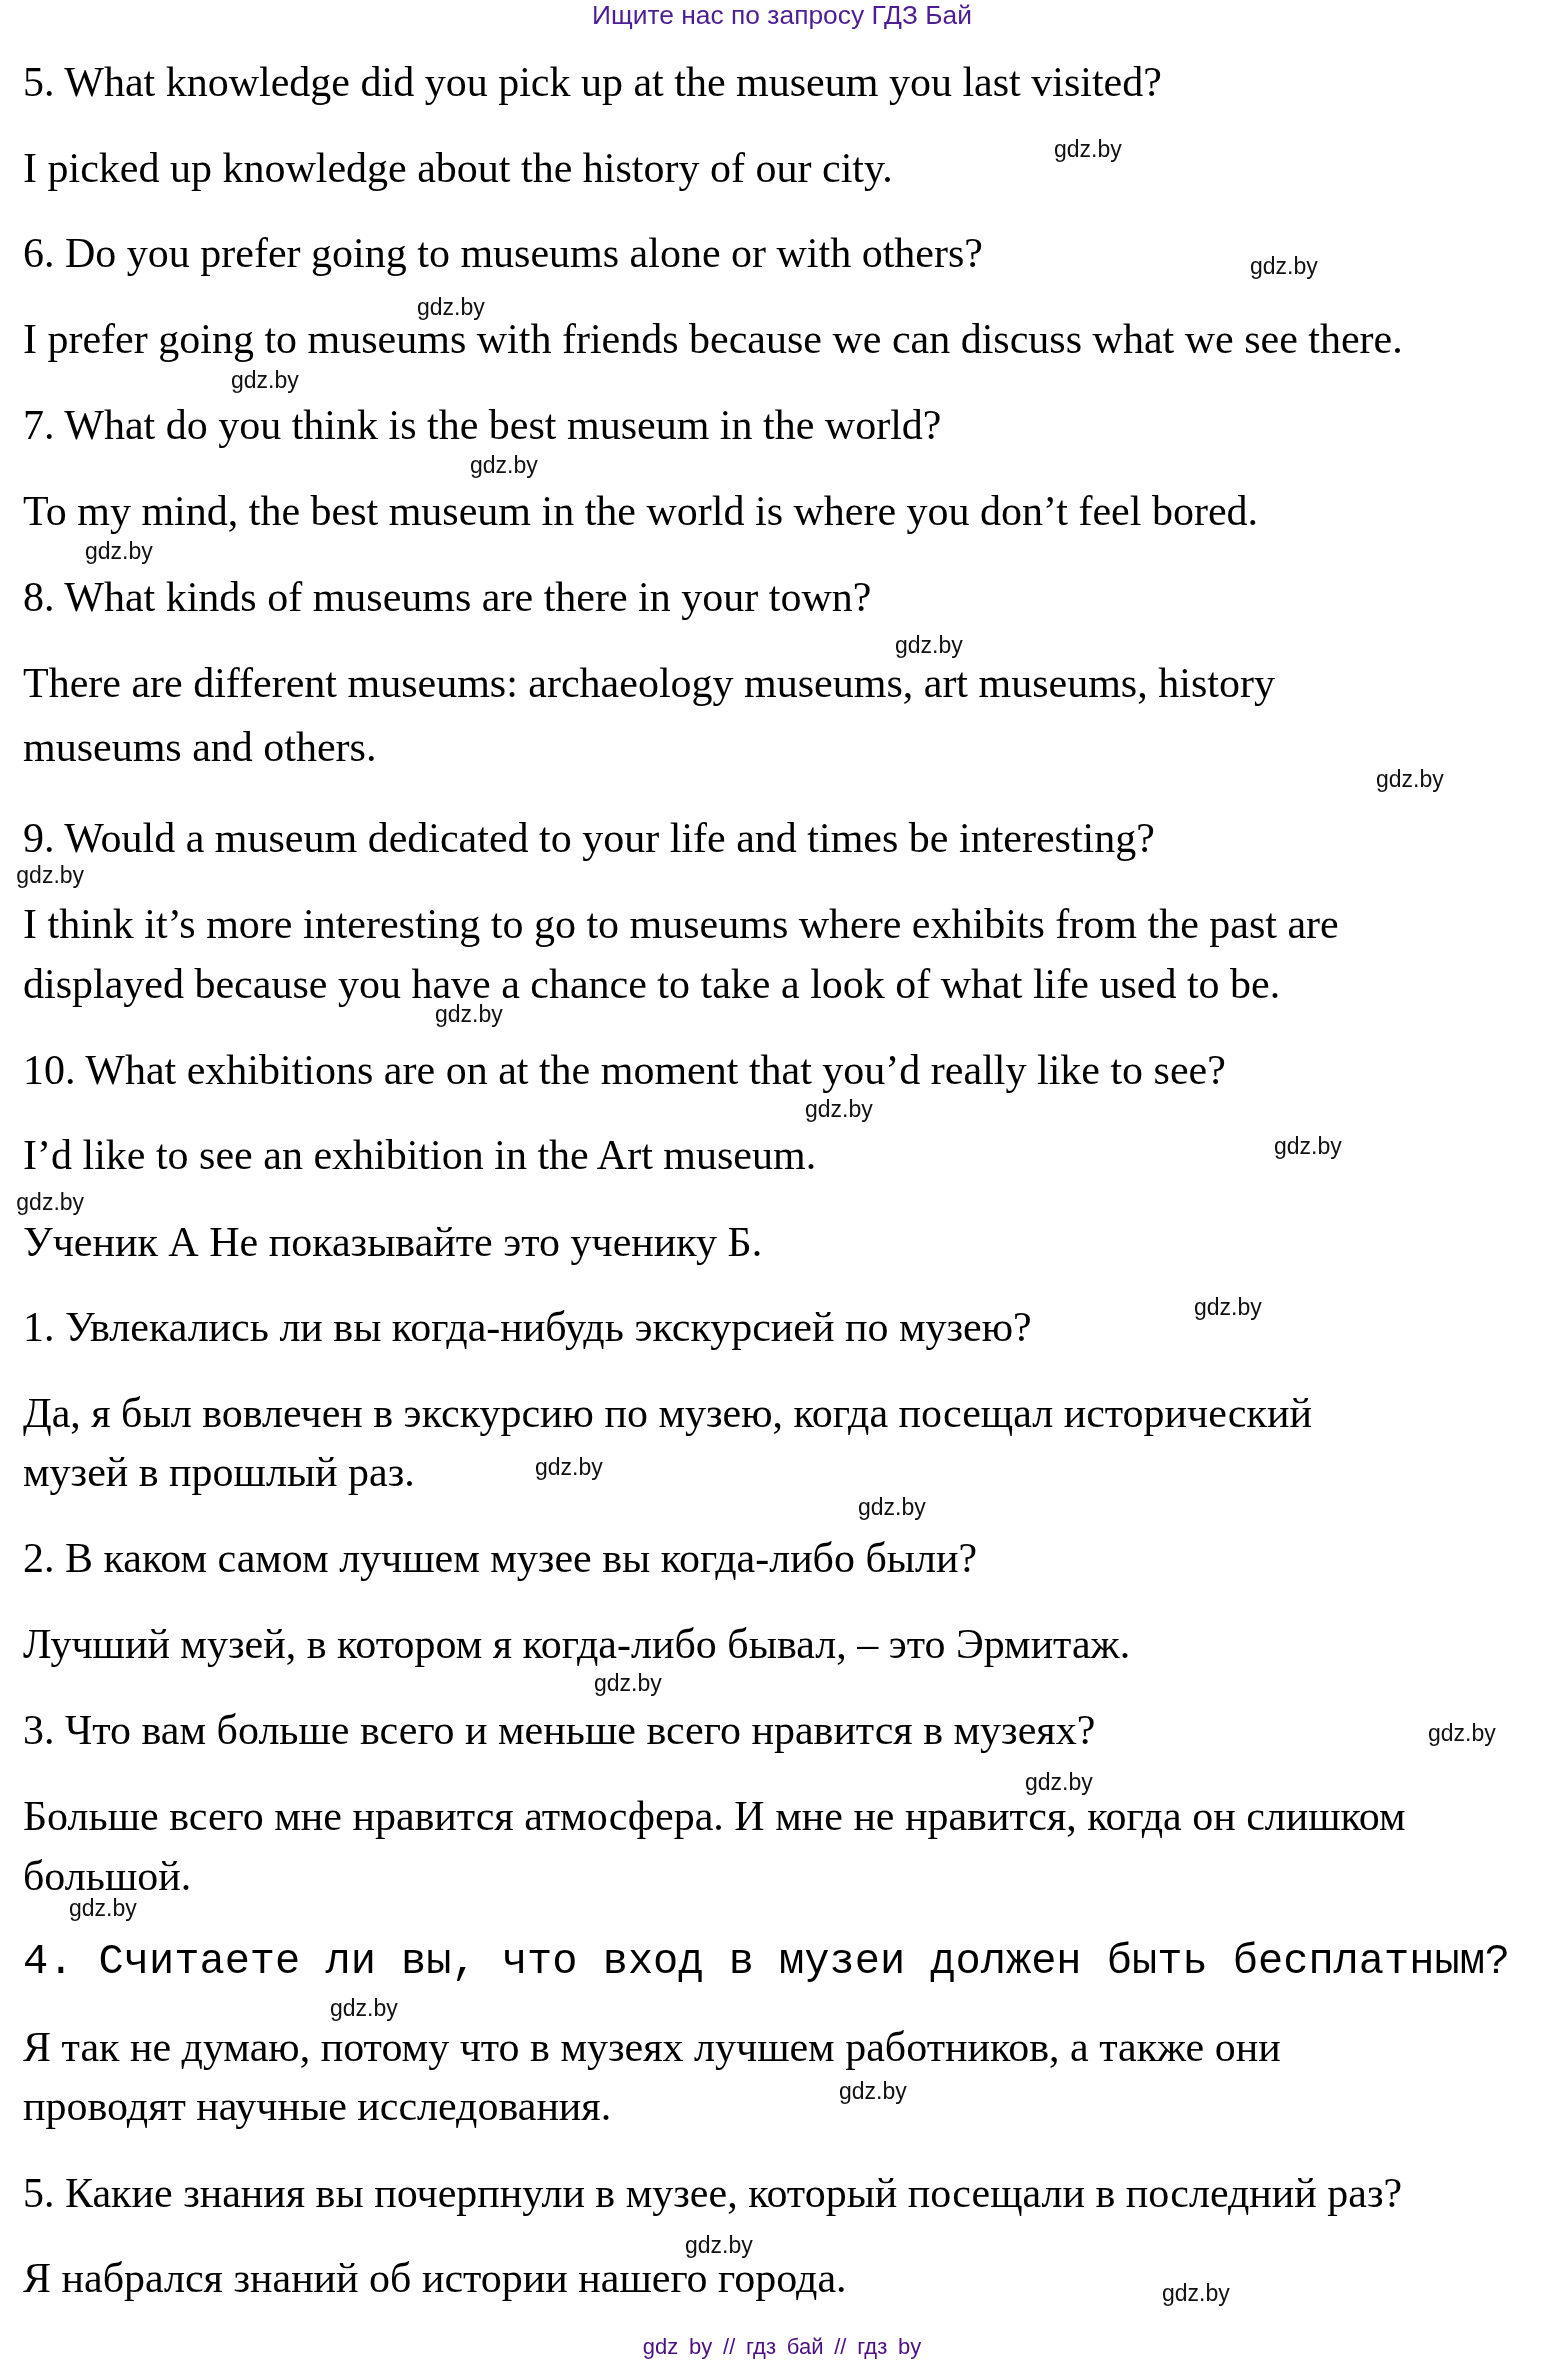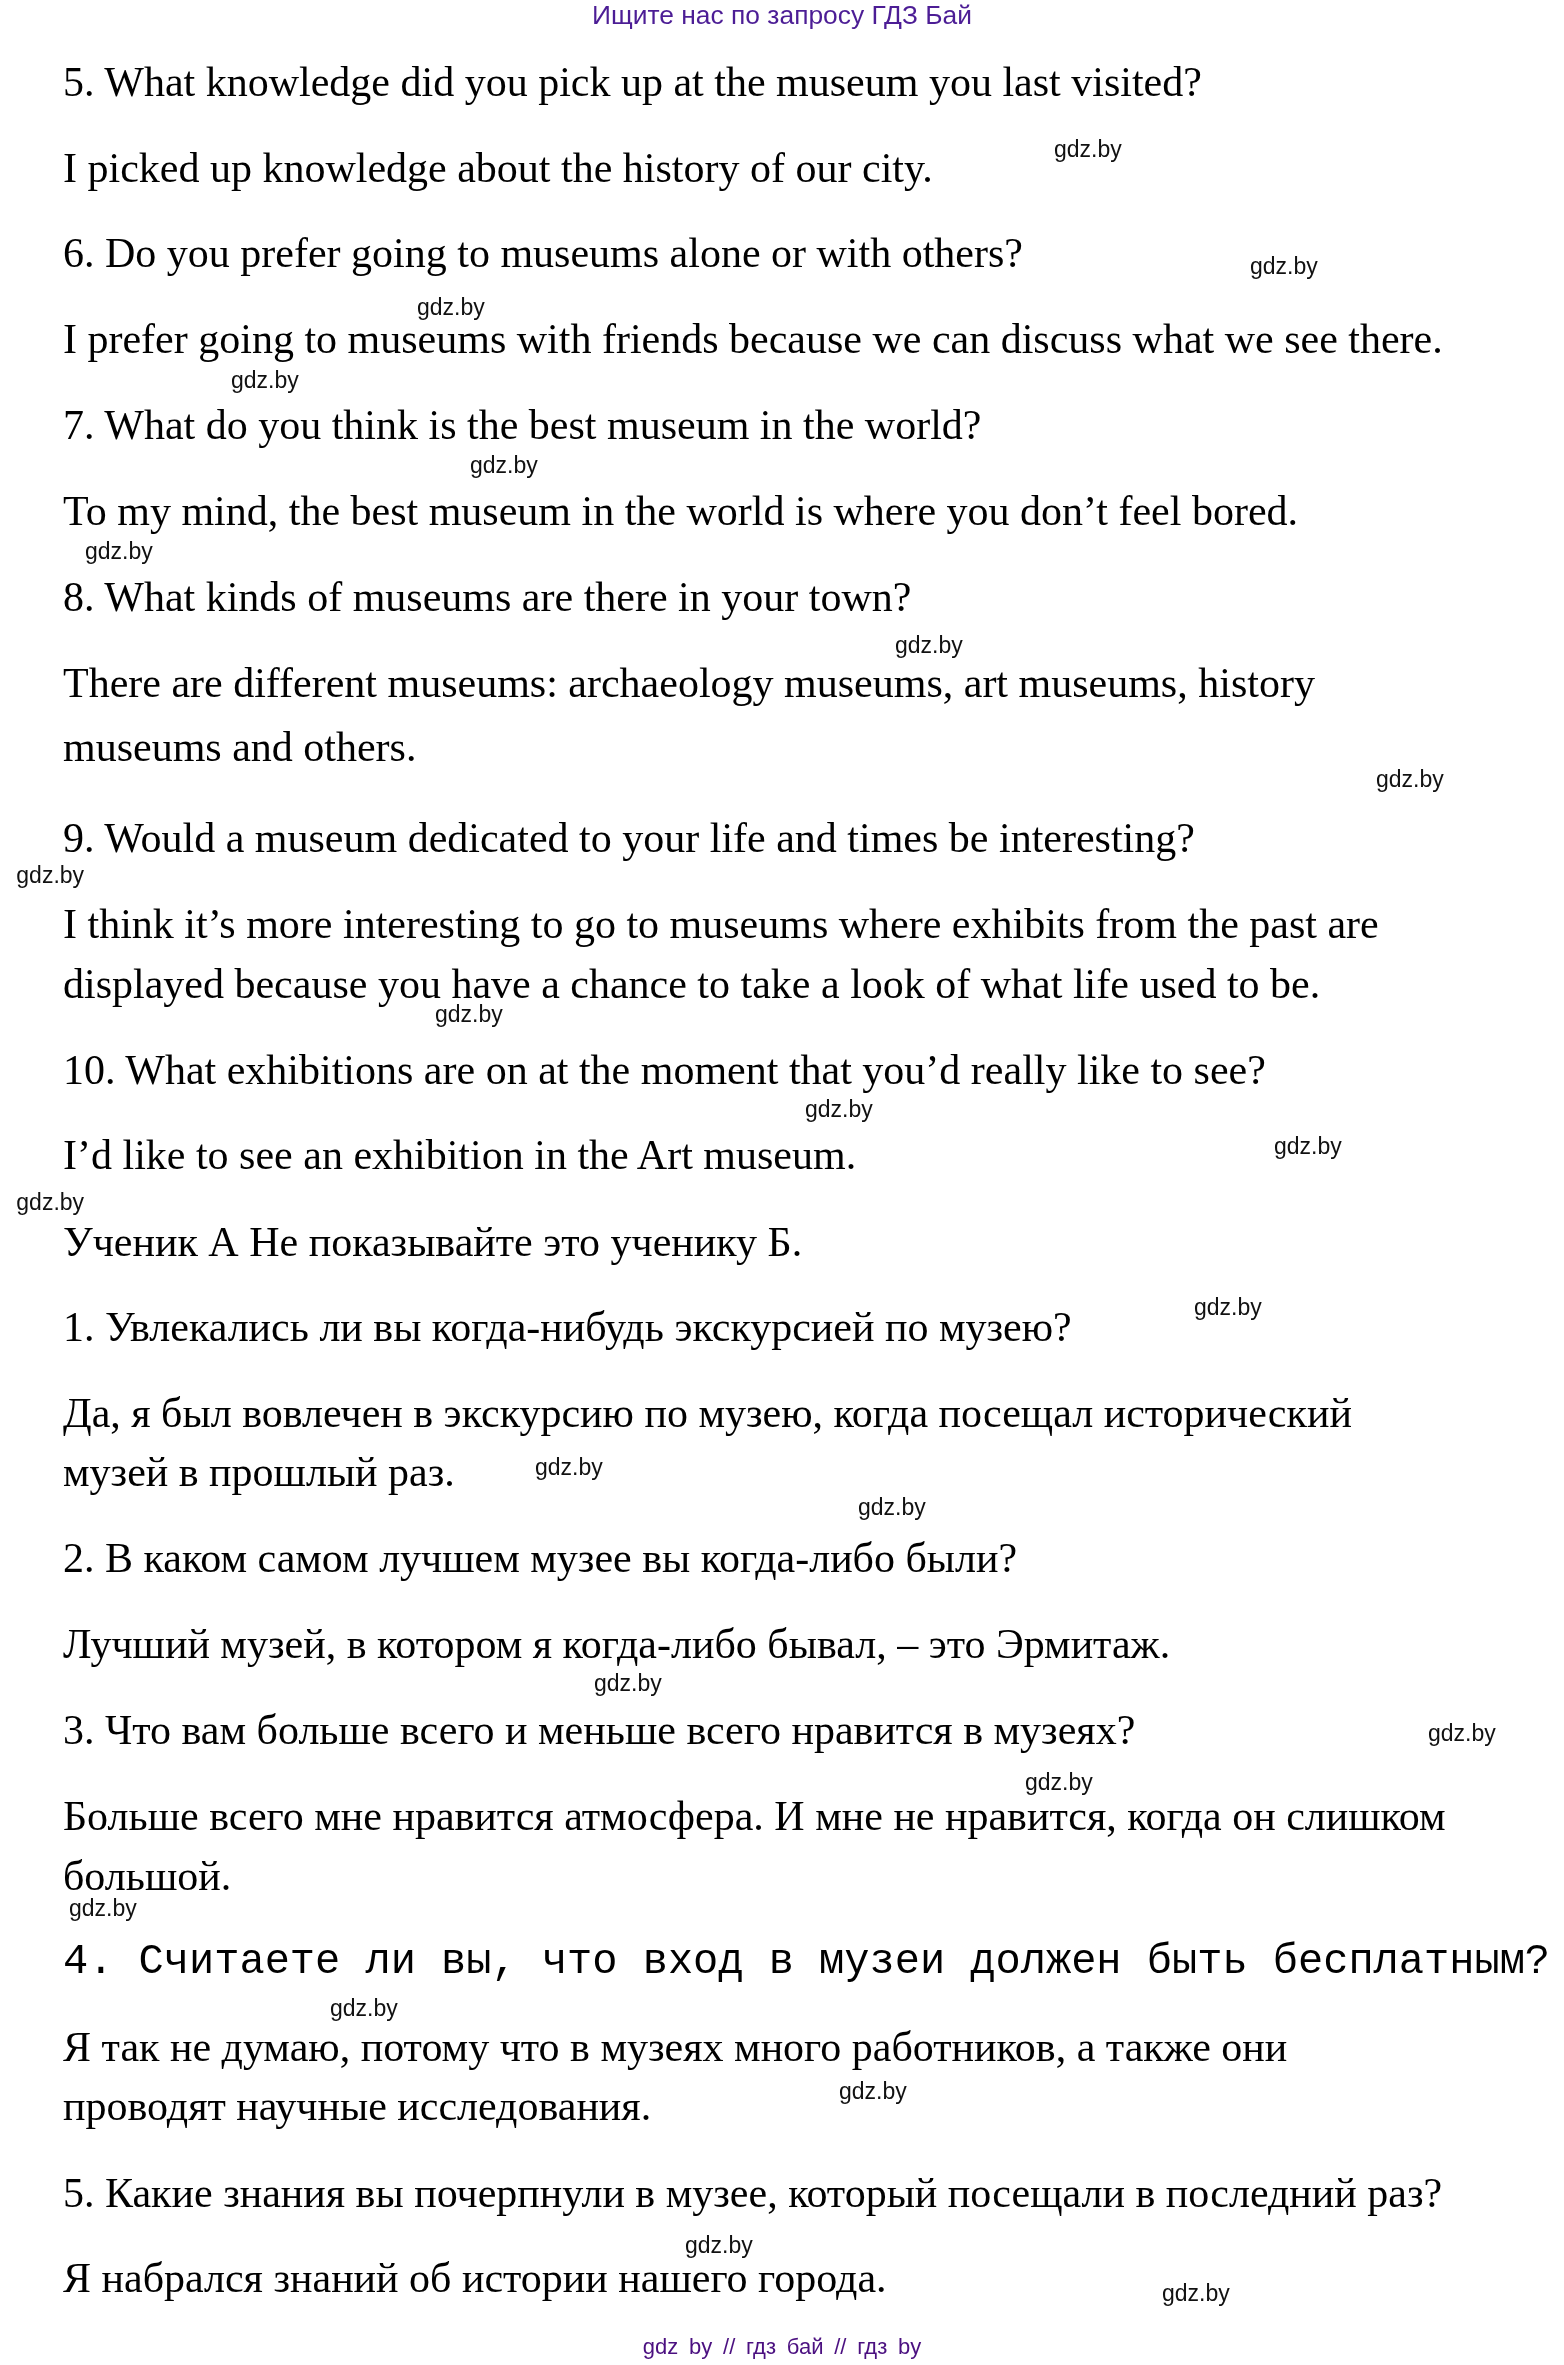--- a/index.html
+++ b/index.html
@@ -6,21 +6,20 @@
   body { width: 1564px; height: 2366px; position: relative; overflow: hidden; }
   .header {
     position: absolute; left: 0; width: 1564px; top: 0; height: 31px;
     text-align: center; font-family: "Liberation Sans", sans-serif;
     font-size: 26.4px; line-height: 31px; color: #4c1d95;
   }
   .line {
     position: absolute; left: 23px; white-space: nowrap;
     font-family: "Liberation Serif", serif; font-size: 42px; line-height: 47px;
     color: #000000;
-    margin-left: 40px;
   }
   .wm {
     position: absolute; white-space: nowrap;
     font-family: "Liberation Sans", sans-serif; font-size: 23px; line-height: 25px;
     color: #111111;
   }
   .footer {
     position: absolute; left: 0; width: 1564px; top: 2330px; height: 34px;
     text-align: center; font-family: "Liberation Sans", sans-serif;
     font-size: 22px; line-height: 34px; color: #4b1080; word-spacing: 4.7px;
@@ -49,21 +48,21 @@
     <div class="line" style="top: 1219px;">Ученик А Не показывайте это ученику Б.</div>
     <div class="line" style="top: 1304px;">1. Увлекались ли вы когда-нибудь экскурсией по музею?</div>
     <div class="line" style="top: 1390px;">Да, я был вовлечен в экскурсию по музею, когда посещал исторический</div>
     <div class="line" style="top: 1449px;">музей в прошлый раз.</div>
     <div class="line" style="top: 1535px;">2. В каком самом лучшем музее вы когда-либо были?</div>
     <div class="line" style="top: 1621px;">Лучший музей, в котором я когда-либо бывал, – это Эрмитаж.</div>
     <div class="line" style="top: 1707px;">3. Что вам больше всего и меньше всего нравится в музеях?</div>
     <div class="line" style="top: 1793px;">Больше всего мне нравится атмосфера. И мне не нравится, когда он слишком</div>
     <div class="line" style="top: 1853px;">большой.</div>
     <div class="line" style="top: 1939px; font-family: Liberation Mono, monospace;">4. Считаете ли вы, что вход в музеи должен быть бесплатным?</div>
-    <div class="line" style="top: 2024px;">Я так не думаю, потому что в музеях много работников, а также они</div>
+    <div class="line" style="top: 2024px;">Я так не думаю, потому что в музеях лучшем работников, а также они</div>
     <div class="line" style="top: 2083px;">проводят научные исследования.</div>
     <div class="line" style="top: 2170px;">5. Какие знания вы почерпнули в музее, который посещали в последний раз?</div>
     <div class="line" style="top: 2255px;">Я набрался знаний об истории нашего города.</div>
     <div class="wm" style="left: 1054px; top: 137px;">gdz.by</div>
     <div class="wm" style="left: 1250px; top: 254px;">gdz.by</div>
     <div class="wm" style="left: 417px; top: 295px;">gdz.by</div>
     <div class="wm" style="left: 231px; top: 368px;">gdz.by</div>
     <div class="wm" style="left: 470px; top: 453px;">gdz.by</div>
     <div class="wm" style="left: 85px; top: 539px;">gdz.by</div>
     <div class="wm" style="left: 895px; top: 633px;">gdz.by</div>

